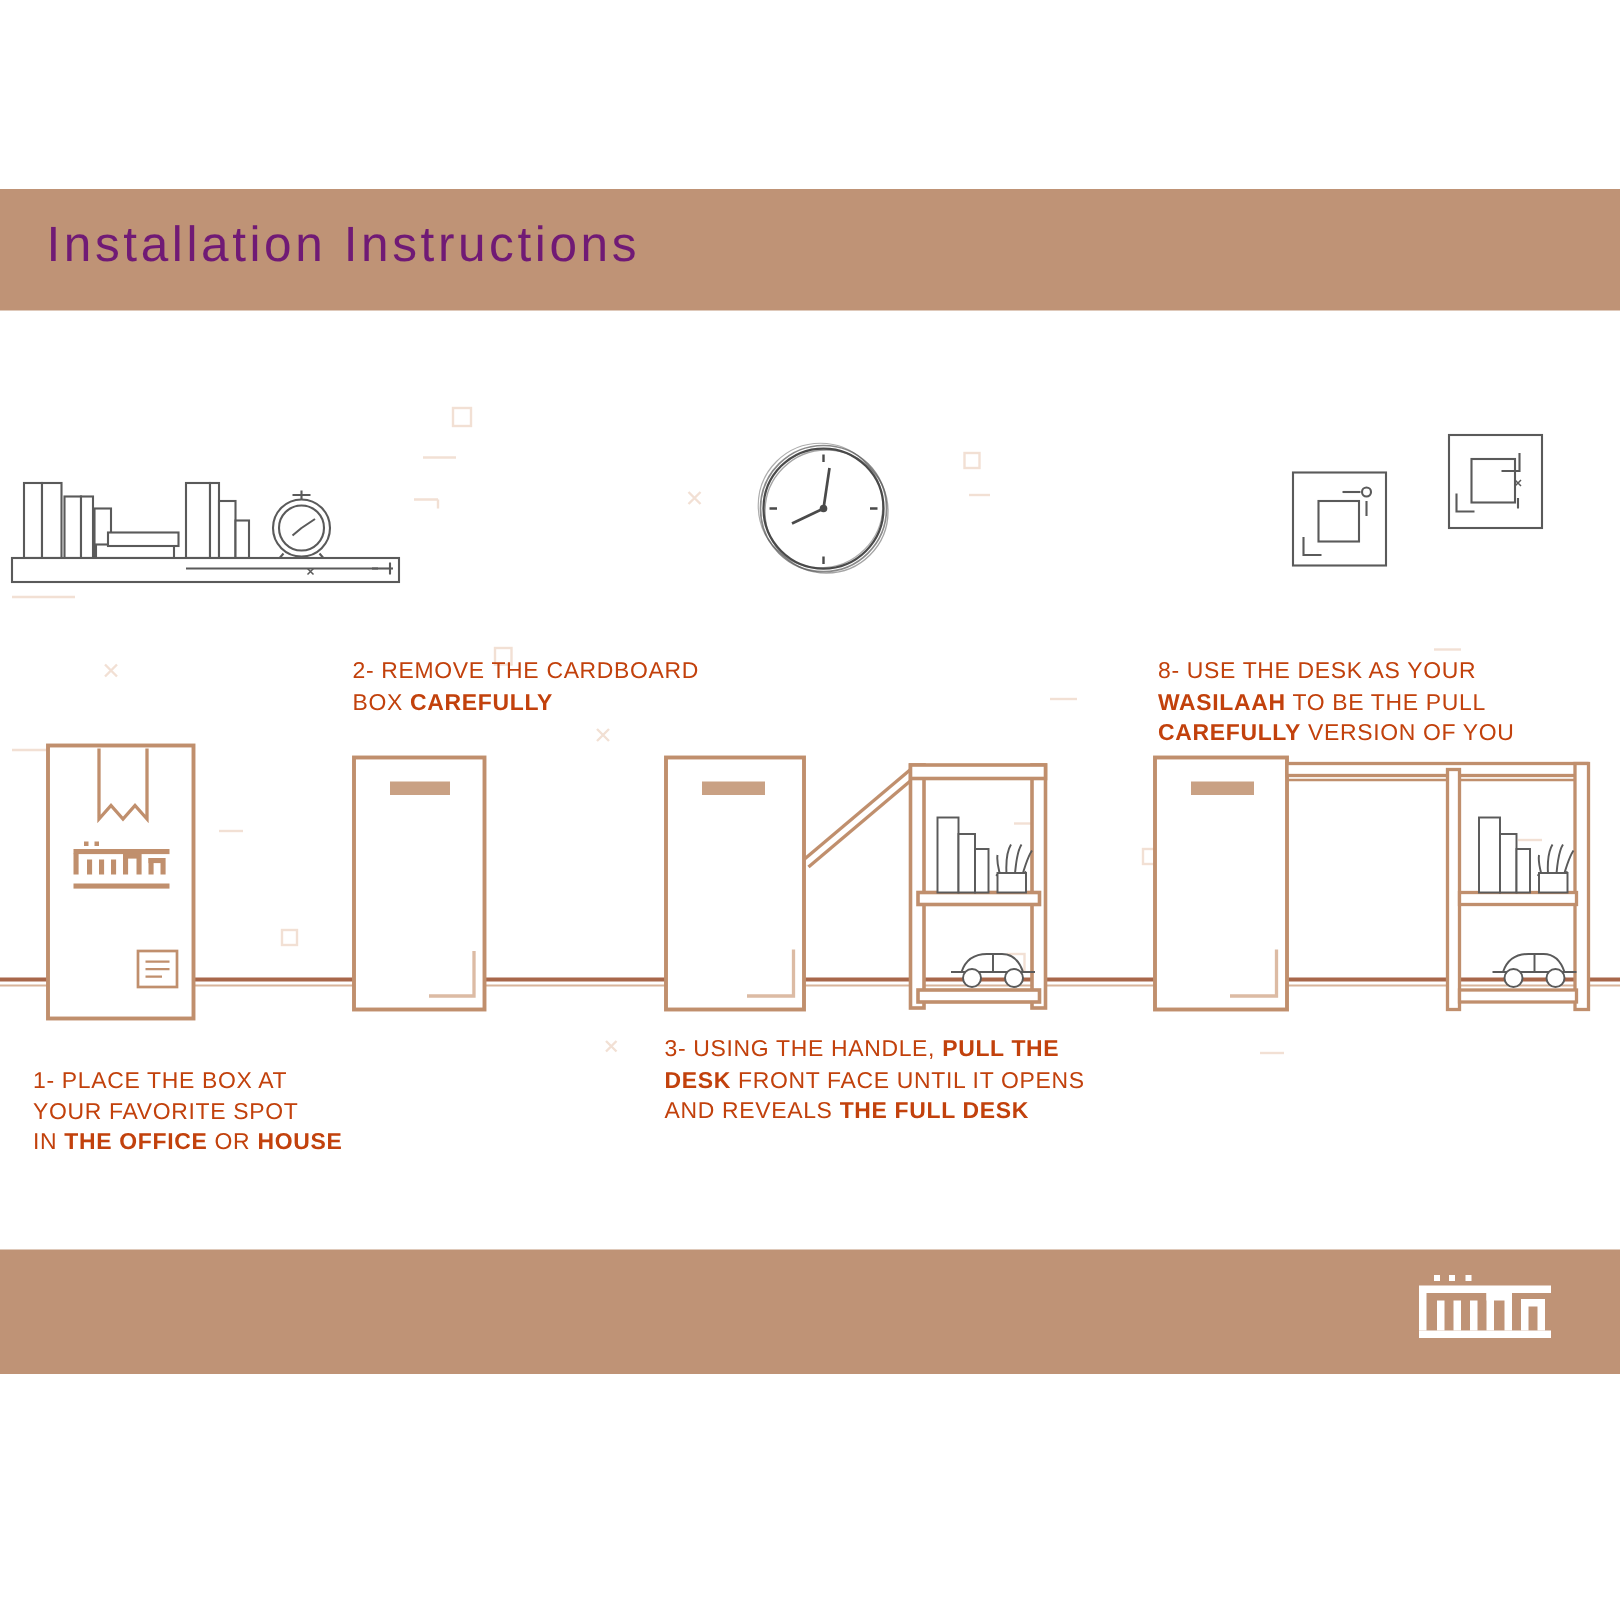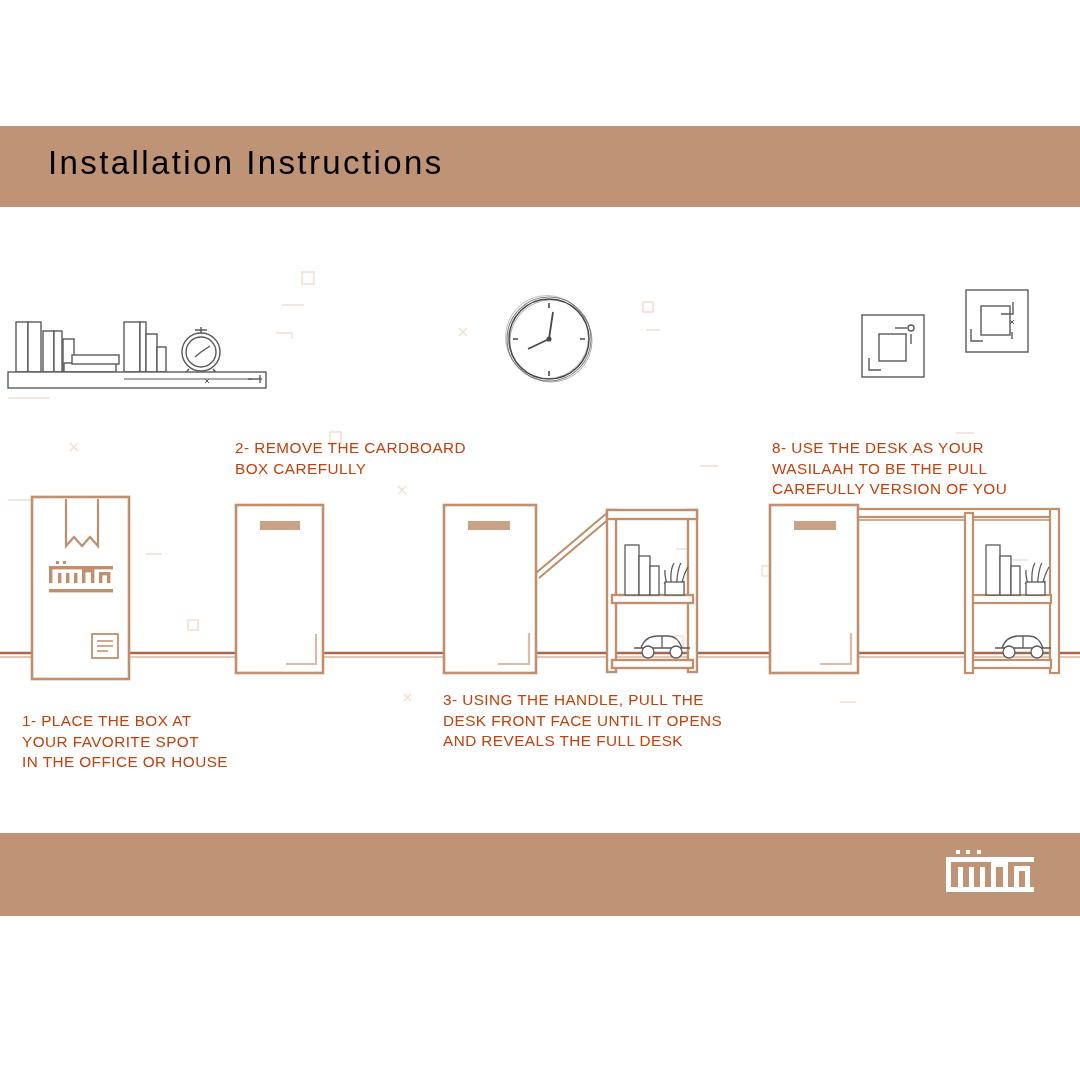--- a/index.html
+++ b/index.html
@@ -31,25 +31,25 @@
   #header-band {
     top: 126px;
     height: 81px;
   }
   #footer-band {
     top: 833px;
     height: 83px;
   }
   #header-title {
     position: absolute;
-    left: 48px;
+    left: 31px;
     top: 144px;
     font-size: 33px;
     letter-spacing: 2.4px;
-    color: #000000;
+    color: #701a75;
     font-weight: 400;
     white-space: nowrap;
   }
 
   
   #footer-logo {
     position: absolute;
     left: 944px;
     top: 847px;
     width: 92px;
@@ -68,21 +68,21 @@
   
   .caption {
     position: absolute;
     color: #c2410c;
     font-size: 15.3px;
     line-height: 20.6px;
     letter-spacing: 0.45px;
     font-weight: 400;
     white-space: pre-line;
   }
-  .caption b { font-weight: 400; }
+  .caption b { font-weight: 700; }
 
   #caption-1 { left: 22px;  top: 711px; width: 300px; }
   #caption-2 { left: 235px; top: 438px; width: 300px; }
   #caption-3 { left: 443px; top: 690px; width: 330px; }
   #caption-4 { left: 772px; top: 438px; width: 300px; }
 </style>
 </head>
 <body>
 
 <div id="stage">

